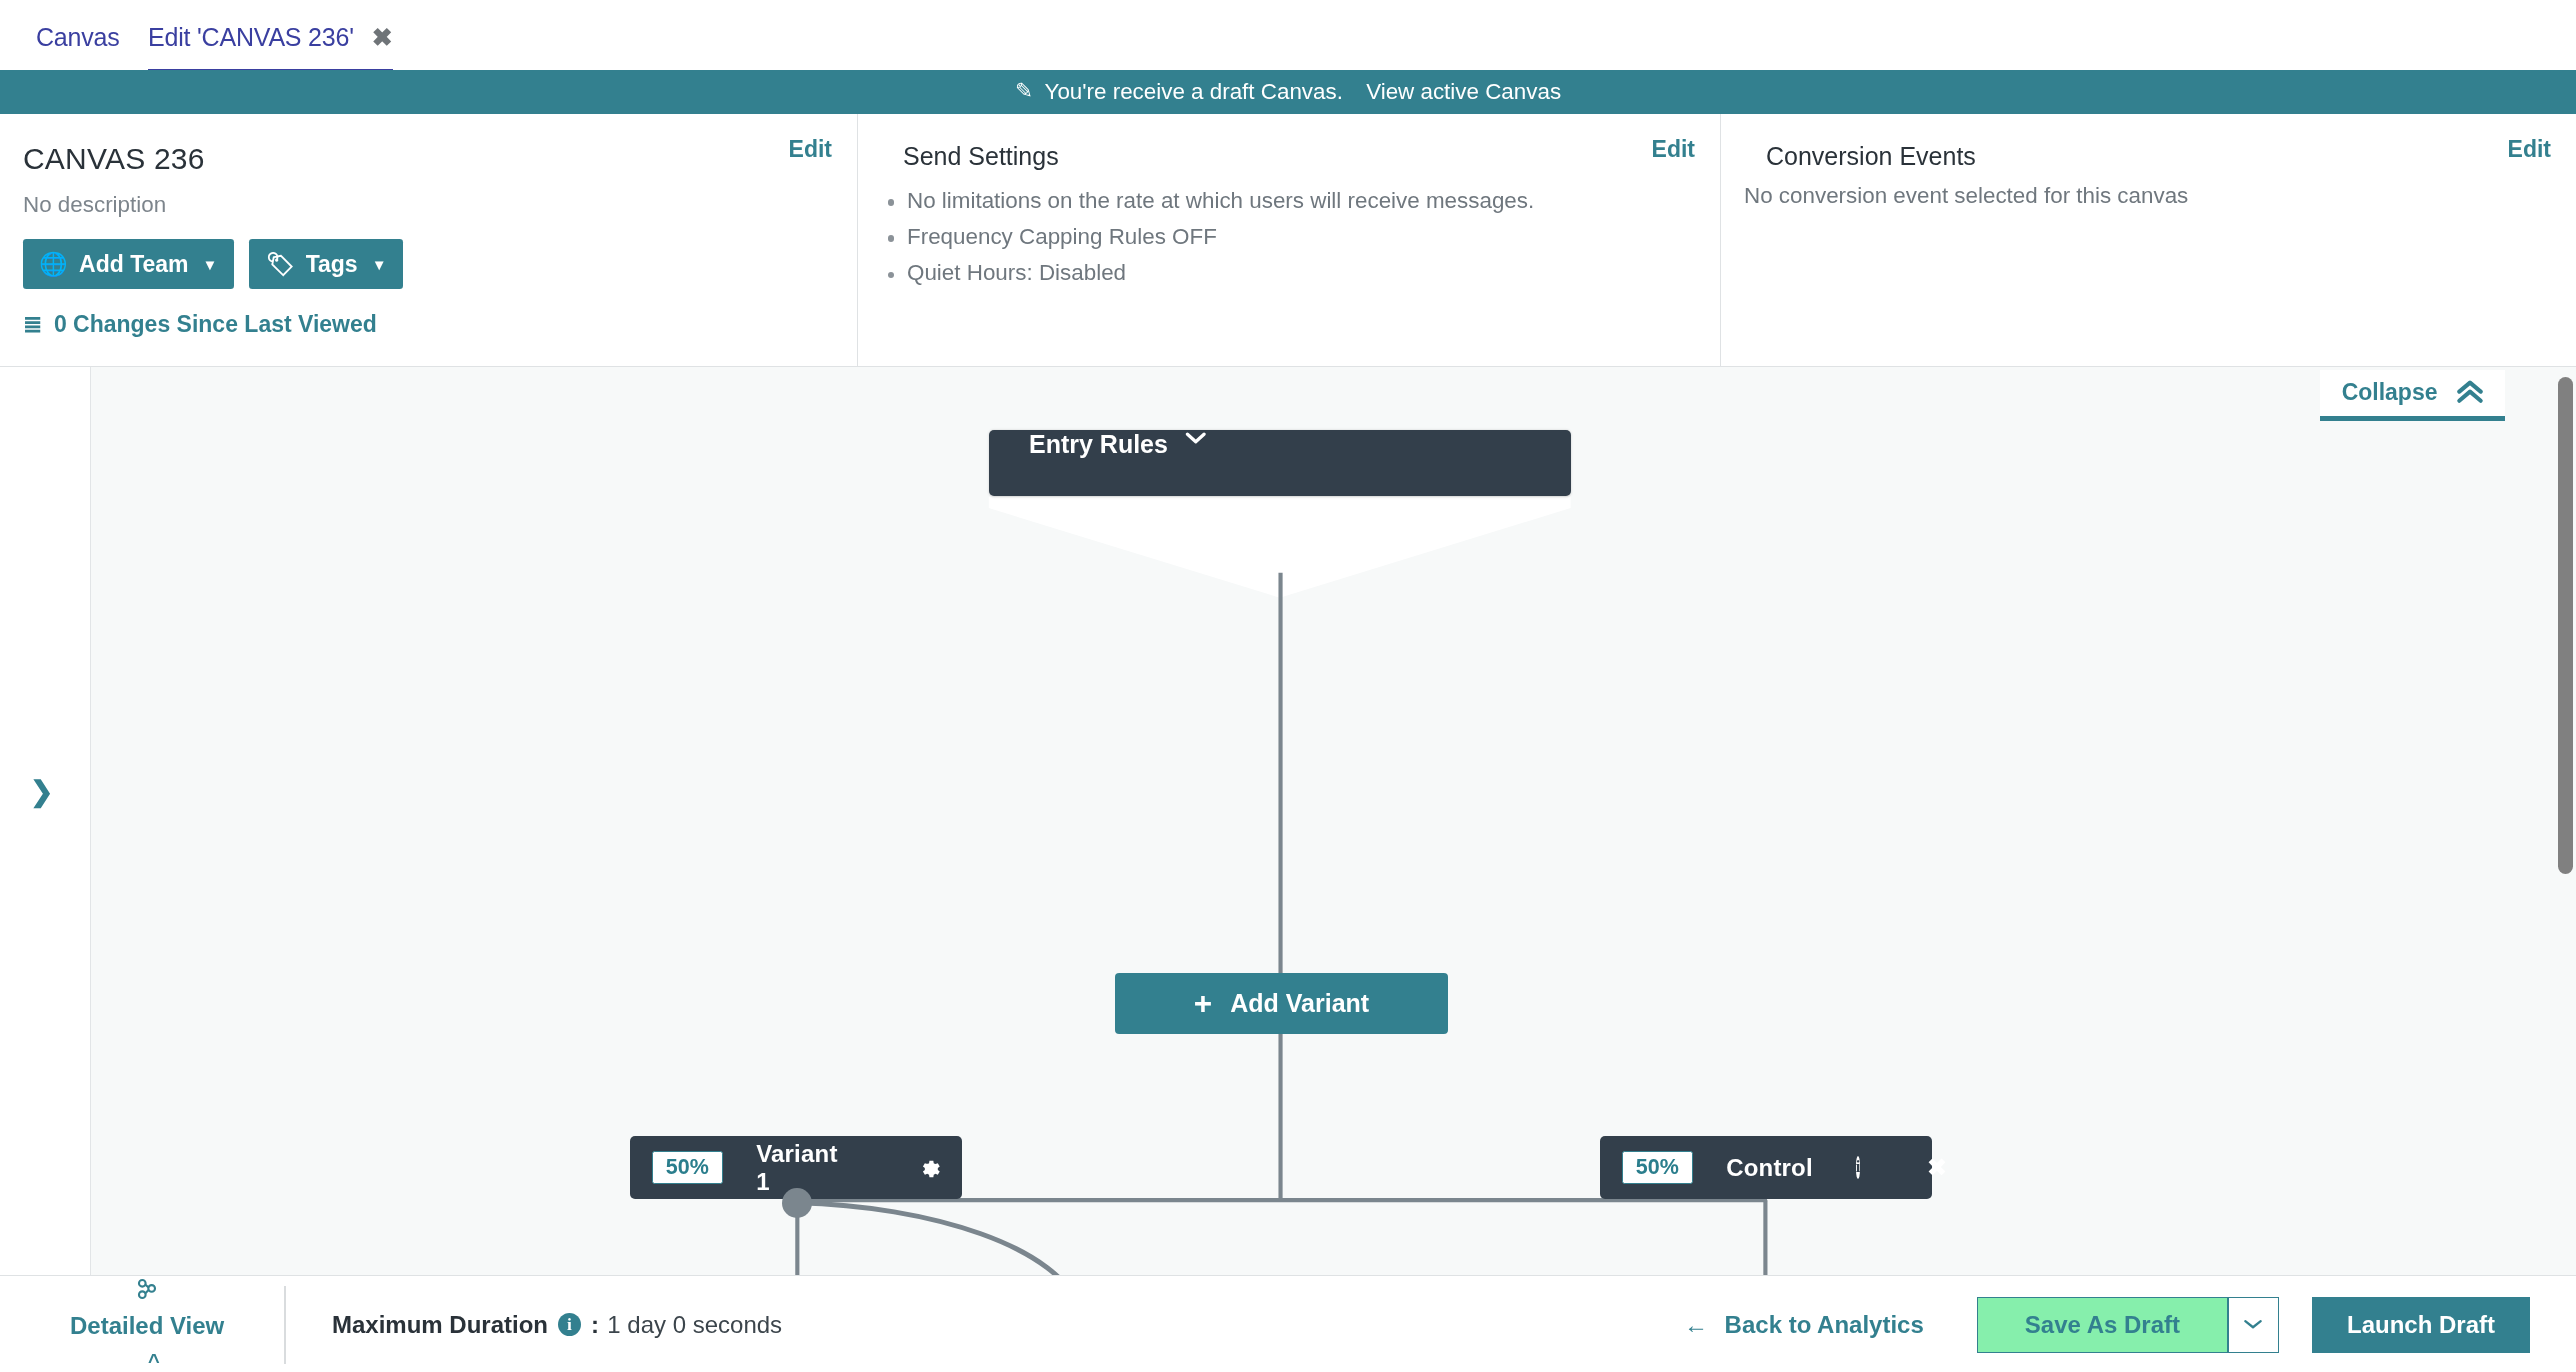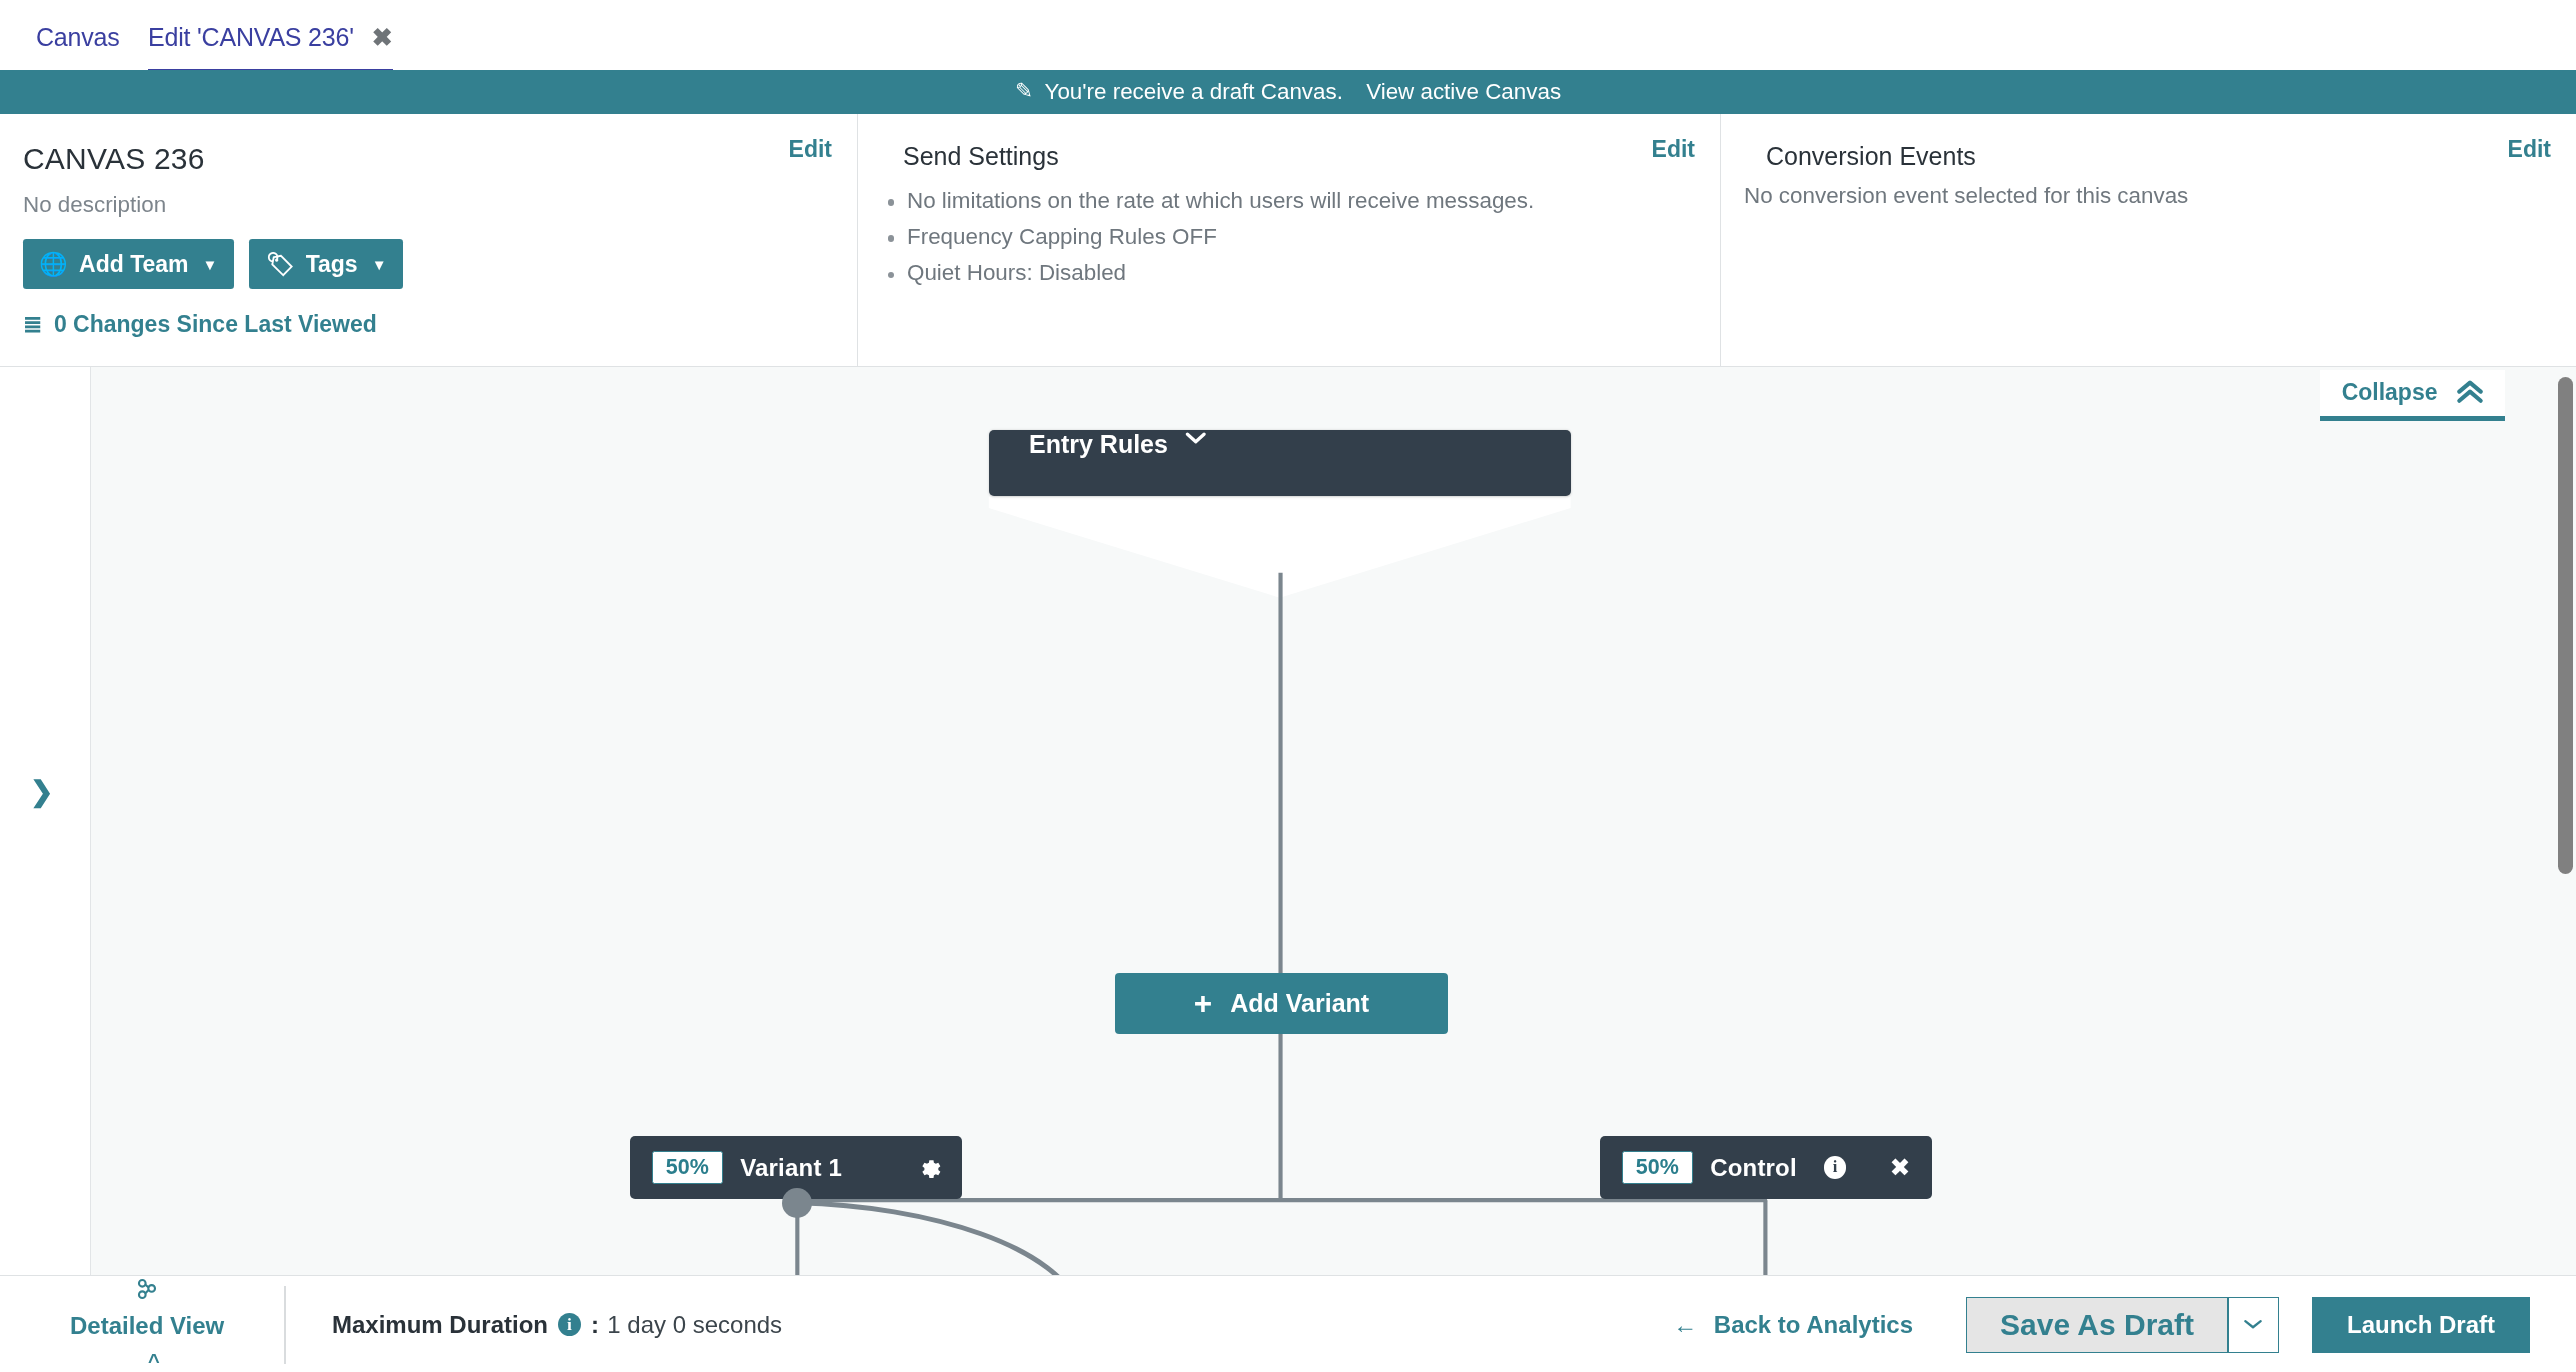--- a/index.html
+++ b/index.html
@@ -133,23 +133,22 @@
     background: #33808f; border-radius: 4.1px; border: none;
     display: flex; align-items: center; justify-content: center; gap: 18px;
     color: #ffffff; font-size: 25px; font-weight: bold; cursor: pointer;
     font-family: "Liberation Sans", sans-serif;
   }
   .add-variant .plus { font-size: 31.5px; line-height: 0.7; font-weight: bold; }
 
   
   .vnode {
     position: absolute; height: 63px; background: #333f4b; border-radius: 5px;
-    display: flex; align-items: center; padding: 0 21.5px; gap: 17px;
+    display: flex; align-items: center; padding: 0 21.5px; gap: 33px;
     cursor: pointer;
-    text-align: right;
   }
   .vnode .pct {
     background: #ffffff; border: 1.7px solid #33808f; border-radius: 2.5px;
     color: #2b7e8d; font-size: 21.5px; font-weight: bold;
     padding: 5px 13.3px; line-height: 1;
   }
   .vnode .vlabel { color: #ffffff; font-size: 24px; font-weight: bold; letter-spacing: 0.2px; }
   .vnode .spacer { flex: 1; }
   .vnode .gear, .vnode .xmark {
     color: #ffffff; font-size: 25px; cursor: pointer; line-height: 1;
@@ -194,23 +193,23 @@
   .maxdur .colon { font-weight: bold; margin-right: 8.3px; }
   .maxdur .value { color: #3c454c; }
   .bb-right { margin-left: auto; display: flex; align-items: center; margin-right: 46px; }
   .back-analytics {
     display: flex; align-items: center; gap: 16.6px;
     color: #33808f; font-size: 24px; font-weight: bold; cursor: pointer;
     margin-right: 53px;
   }
   .split-btn { display: flex; margin-right: 33px; }
   .split-main {
-    background: #e5e5e5; border: 1.7px solid #33808f; border-right: 0.8px solid #33808f;
-    color: #33808f; font-size: 30px; font-weight: bold;
-    padding: 0 33px; height: 56px; cursor: pointer;
+    background: #86efac; border: 1.7px solid #33808f; border-right: 0.8px solid #33808f;
+    color: #33808f; font-size: 24px; font-weight: bold;
+    padding: 0 47px; height: 56px; cursor: pointer;
     font-family: "Liberation Sans", sans-serif;
   }
   .split-caret {
     background: #ffffff; border: 1.7px solid #33808f; border-left: 0.8px solid #33808f;
     color: #33808f; font-size: 20px; width: 51px; height: 56px; cursor: pointer;
     display: flex; align-items: center; justify-content: center;
     font-family: "Liberation Sans", sans-serif;
   }
   .launch-btn {
     background: #33808f; border: none; color: #ffffff;

